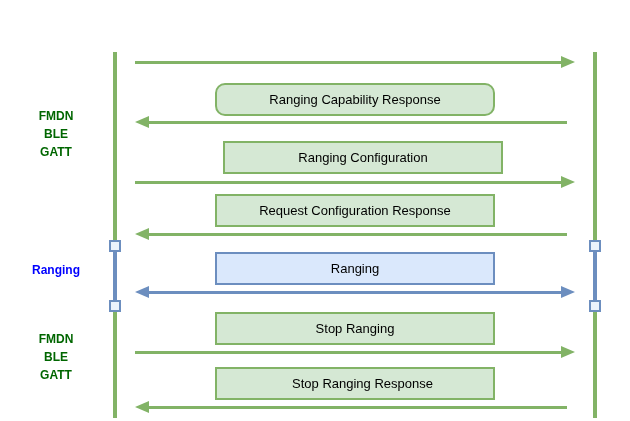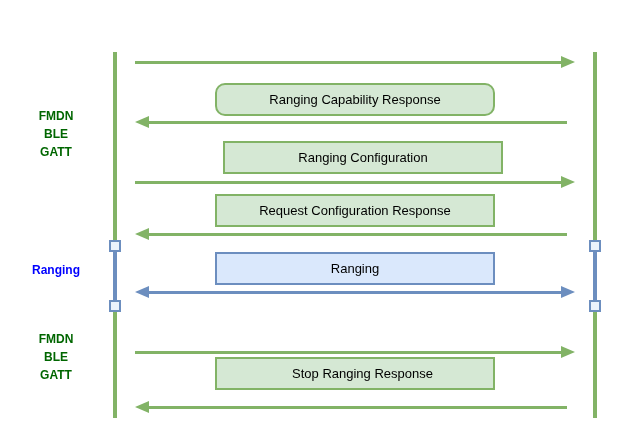--- a/index.html
+++ b/index.html
@@ -82,21 +82,21 @@
   }
   .msg-box.green { background: var(--green-fill, #d5e8d4); border: 2px solid var(--green-stroke, #82b366); }
   .msg-box.blue  { background: var(--blue-fill,  #dae8fc); border: 2px solid var(--blue-stroke,  #6c8ebf); }
 
   .b0 { top: 19px; }
   .b1 { top: 83px; border-radius: 10px; }
   .b2 { top: 141px; margin-left: 8px; }
   .b3 { top: 194px; }
   .b4 { top: 252px; }
   .b5 { top: 312px; }
-  .b6 { top: 357px; padding-left: 15px; }
+  .b6 { top: 367px; padding-left: 15px; }
 
   
   .arrow {
     position: absolute;
     left: 135px;
     height: 12px;
   }
   .arrow.green { color: var(--green-stroke, #82b366); }
   .arrow.blue  { color: var(--blue-stroke,  #6c8ebf); }
   .arrow.right, .arrow.both { width: 440px; }
@@ -163,20 +163,21 @@
 GATT</div>
   <div class="lane-label lane-1" style="color: rgb(0, 0, 255);">Ranging</div>
   <div class="lane-label lane-2" style="color: rgb(0, 102, 0);">FMDN
 BLE
 GATT</div>
 
   <div class="msg-box b1 green">Ranging Capability Response</div>
   <div class="msg-box b2 green">Ranging Configuration</div>
   <div class="msg-box b3 green">Request Configuration Response</div>
   <div class="msg-box b4 blue">Ranging</div>
+  <div class="msg-box b5 green">Stop Ranging</div>
   <div class="msg-box b6 green">Stop Ranging Response</div>
 
   <div class="arrow a0 green right">
       <span class="line"></span>
     </div>
   <div class="arrow a1 green left">
       <span class="line"></span>
     </div>
   <div class="arrow a2 green right">
       <span class="line"></span>

